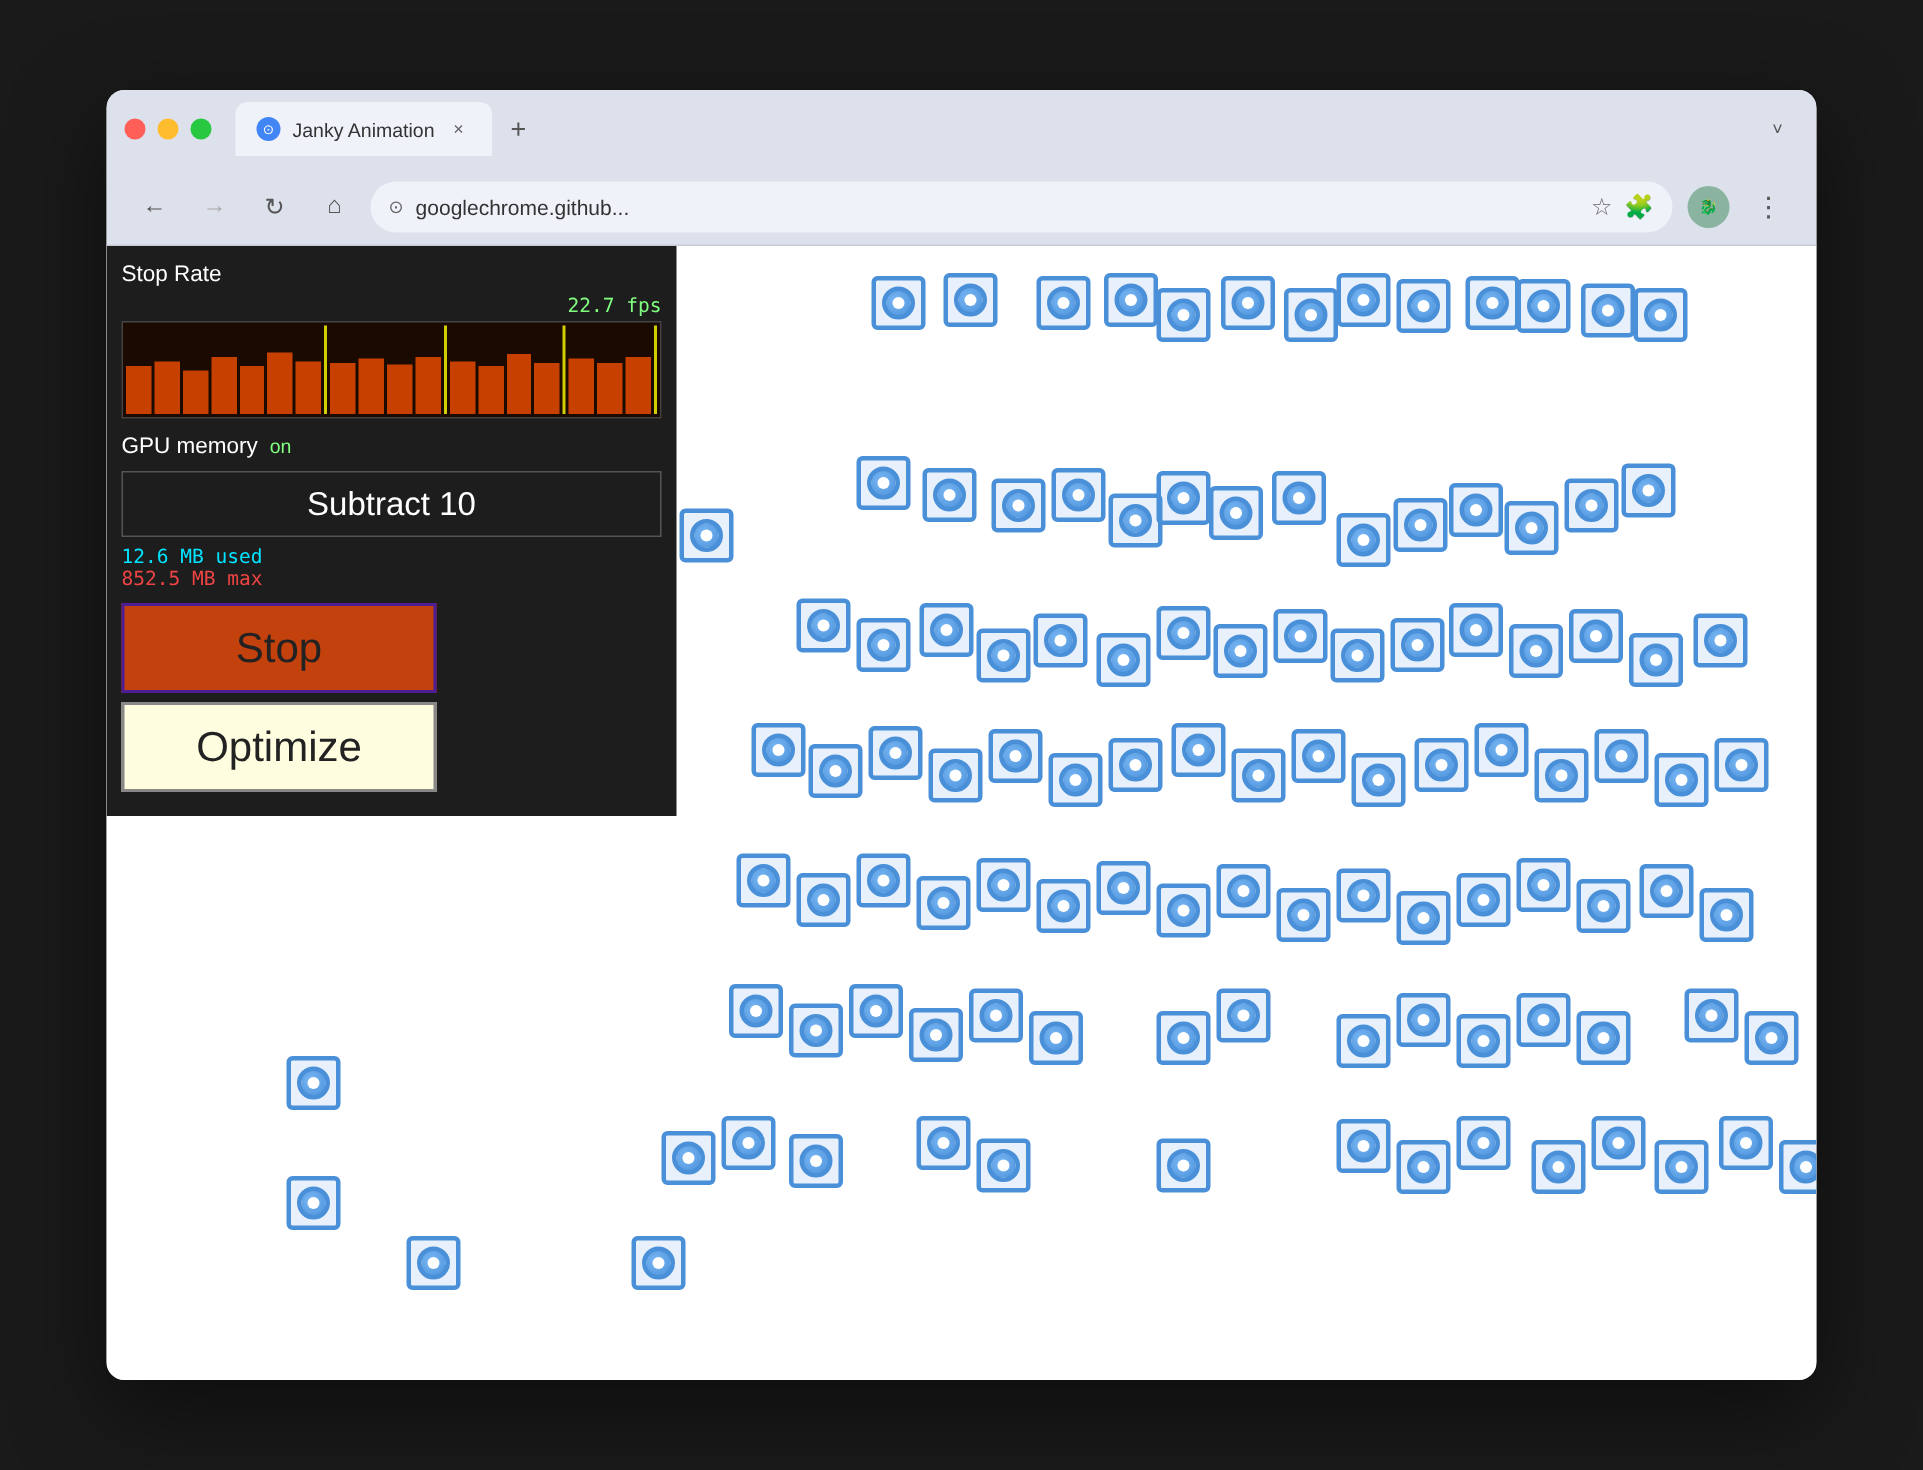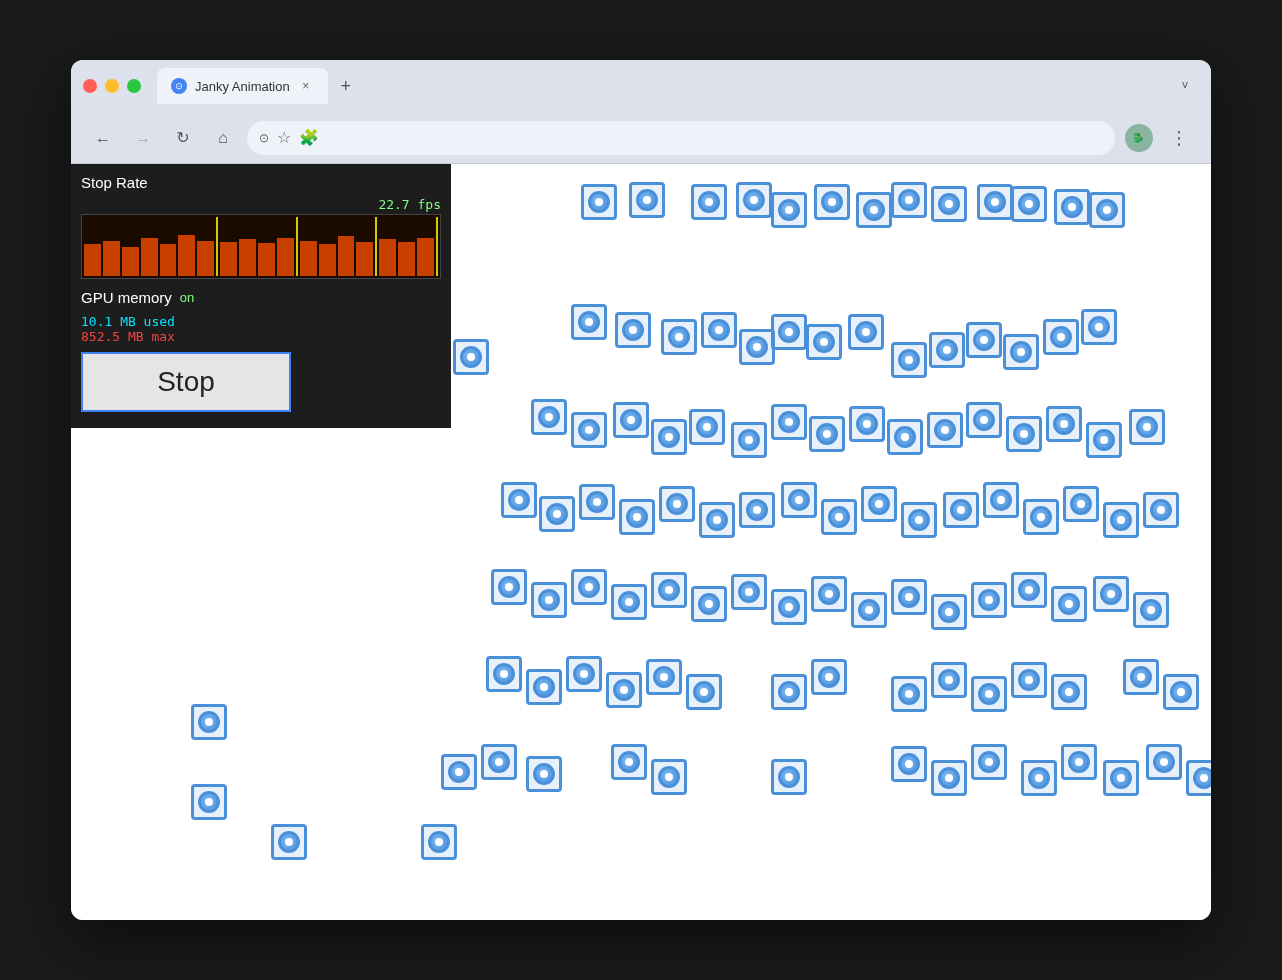--- a/index.html
+++ b/index.html
@@ -350,22 +350,22 @@
       transform-origin: bottom center;
       width: 4px;
       height: 36px;
       background: #80c040;
       transform: translateX(-50%) rotate(-70deg);
     }
 
     .stop-button {
       width: 210px;
       height: 60px;
-      background: #e5e5e5;
-      border: 2px solid #3b82f6;
+      background: #c2410c;
+      border: 2px solid #4c1d95;
       font-size: 28px;
       color: #222;
       cursor: pointer;
       font-family: -apple-system, sans-serif;
       display: flex;
       align-items: center;
       justify-content: center;
       margin: 6px 0;
     }
 
@@ -457,20 +457,21 @@
       <span>→</span>
     </div>
     <div class="nav-btn">
       <span>↻</span>
     </div>
     <div class="nav-btn">
       <span>⌂</span>
     </div>
     <div class="address-bar">
       <span class="address-icon">⊙</span>
+      <span class="address-text">googlechrome.github...</span>
       <span class="star-btn">☆</span>
       <span class="extensions-btn">🧩</span>
     </div>
     <div class="nav-btn">
       <div class="profile-avatar">🐉</div>
     </div>
     <div class="menu-btn">⋮</div>
   </div>
 
   <div class="page-content">
@@ -844,28 +845,32 @@
         </div>
       </div>
 
       <div class="gpu-section">
         <div class="gpu-title">
           <span>GPU memory</span>
           <span class="gpu-status">on</span>
         </div>
       </div>
 
+      <div class="subtract-section">
+        <span class="subtract-label">Subtract 10</span>
+      </div>
 
       <div class="gpu-memory-section">
         <div style="display:flex; justify-content:space-between; align-items:flex-start;">
           <div class="gpu-memory-values">
-            <div class="gpu-memory-used">10.1 MB used</div>
+            <div class="gpu-memory-used">12.6 MB used</div>
             <div class="gpu-memory-max">852.5 MB max</div>
           </div>
         </div>
       </div>
 
       <button class="stop-button">Stop</button>
 
+      <button class="optimize-button">Optimize</button>
 
     </div>
   </div>
 </div>
 
 </body></html>

